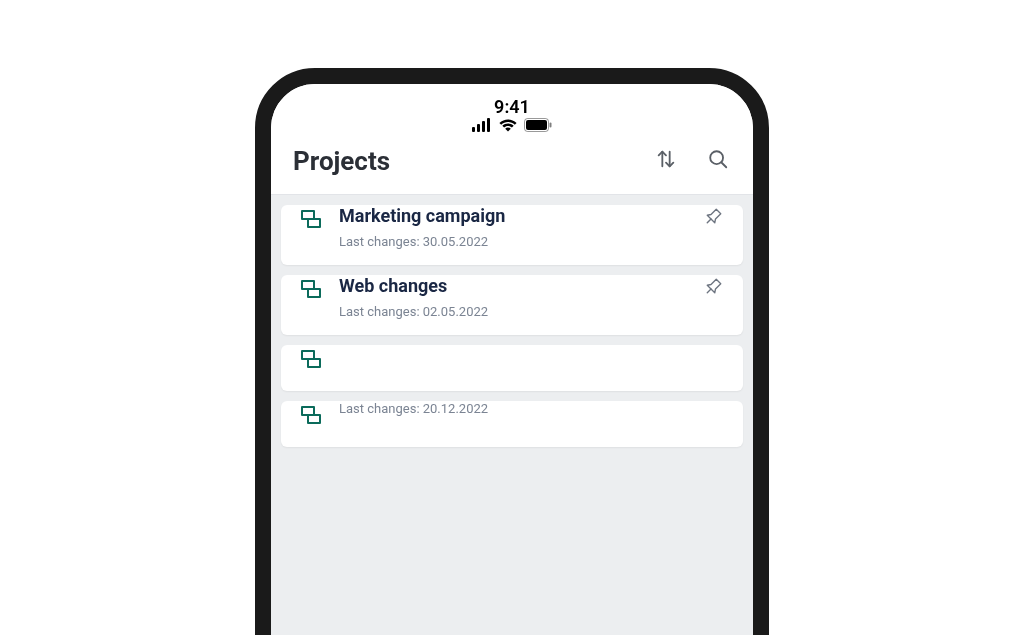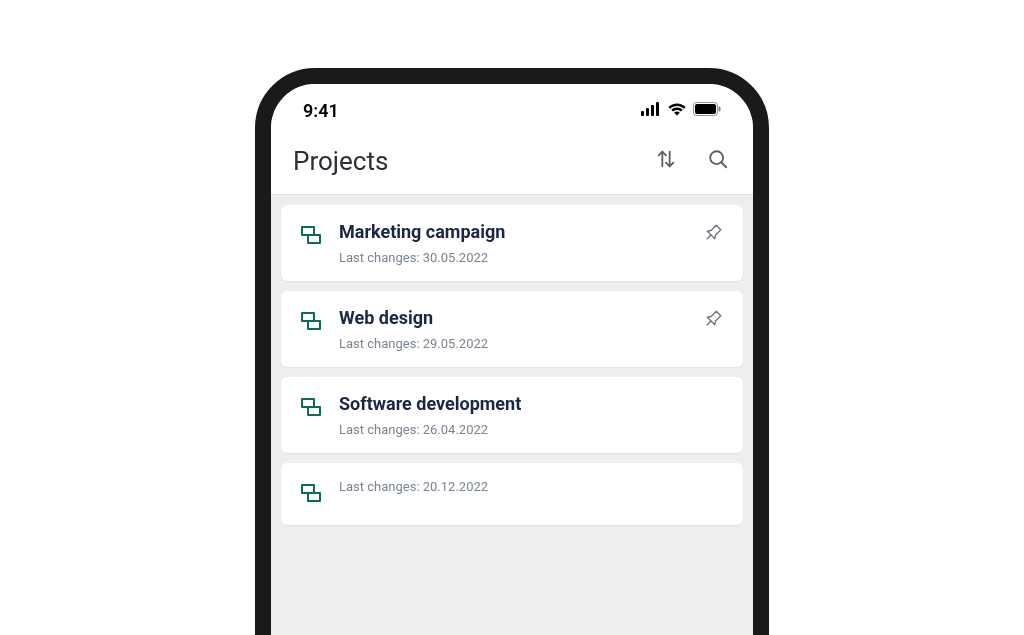--- a/index.html
+++ b/index.html
@@ -29,20 +29,21 @@
       background: #ffffff;
       display: flex;
       flex-direction: column;
     }
     .status-bar {
       display: flex;
       justify-content: space-between;
       align-items: center;
       padding: 12px 32px 8px 32px;
       height: 48px;
+      flex-direction: column;
     }
     .status-time {
       font-size: 18px;
       font-weight: 600;
       color: #000;
     }
     .status-icons {
       display: flex;
       align-items: center;
       gap: 6px;
@@ -50,21 +51,21 @@
     .header {
       display: flex;
       justify-content: space-between;
       align-items: center;
       padding: 14px 22px 18px 22px;
       border-bottom: 1px solid #e2e4e8;
       background: #ffffff;
     }
     .header-title {
       font-size: 26px;
-      font-weight: 400;
+      font-weight: 700;
       color: #2b2f36;
     }
     .header-actions {
       display: flex;
       align-items: center;
       gap: 26px;
     }
     .icon-btn {
       width: 26px;
       height: 26px;
@@ -75,21 +76,21 @@
     }
     .content {
       background: #eceef0;
       flex: 1;
       padding: 10px 10px 0 10px;
       overflow: hidden;
     }
     .project-card {
       background: #ffffff;
       border-radius: 6px;
-      padding: 16px 18px 16px 18px;
+      padding: 0 18px 16px 18px;
       margin-bottom: 10px;
       display: flex;
       align-items: flex-start;
       gap: 16px;
       box-shadow: 0 1px 2px rgba(0,0,0,0.06);
       cursor: pointer;
     }
     .project-icon {
       flex-shrink: 0;
       margin-top: 2px;
@@ -203,44 +204,40 @@
       </div>
 
       <div class="project-card">
         <span class="project-icon">
           <svg width="24" height="24" viewBox="0 0 24 24" fill="none" stroke="#0b6b5b" stroke-width="2" stroke-linejoin="round">
             <rect x="3" y="4" width="12" height="8"></rect>
             <rect x="9" y="12" width="12" height="8"></rect>
           </svg>
         </span>
         <div class="project-text">
-          <div class="project-title">Web design</div>
-          <div class="project-subtitle">Last changes: 29.05.2022</div>
+          <div class="project-title">Web changes</div>
+          <div class="project-subtitle">Last changes: 02.05.2022</div>
         </div>
         <div class="pin-btn">
           <span>
             <svg width="18" height="18" viewBox="0 0 24 24" fill="none" stroke="#6d7480" stroke-width="1.8" stroke-linecap="round" stroke-linejoin="round">
               <path d="M15 3 L21 9 L14 16 L13 21 L8 16 L3 11 L8 10 Z"></path>
               <line x1="8" y1="16" x2="3" y2="21"></line>
             </svg>
           </span>
         </div>
       </div>
 
       <div class="project-card">
         <span class="project-icon">
           <svg width="24" height="24" viewBox="0 0 24 24" fill="none" stroke="#0b6b5b" stroke-width="2" stroke-linejoin="round">
             <rect x="3" y="4" width="12" height="8"></rect>
             <rect x="9" y="12" width="12" height="8"></rect>
           </svg>
         </span>
-        <div class="project-text">
-          <div class="project-title">Software development</div>
-          <div class="project-subtitle">Last changes: 26.04.2022</div>
-        </div>
       </div>
 
       <div class="project-card">
         <span class="project-icon">
           <svg width="24" height="24" viewBox="0 0 24 24" fill="none" stroke="#0b6b5b" stroke-width="2" stroke-linejoin="round">
             <rect x="3" y="4" width="12" height="8"></rect>
             <rect x="9" y="12" width="12" height="8"></rect>
           </svg>
         </span>
         <div class="project-text">

